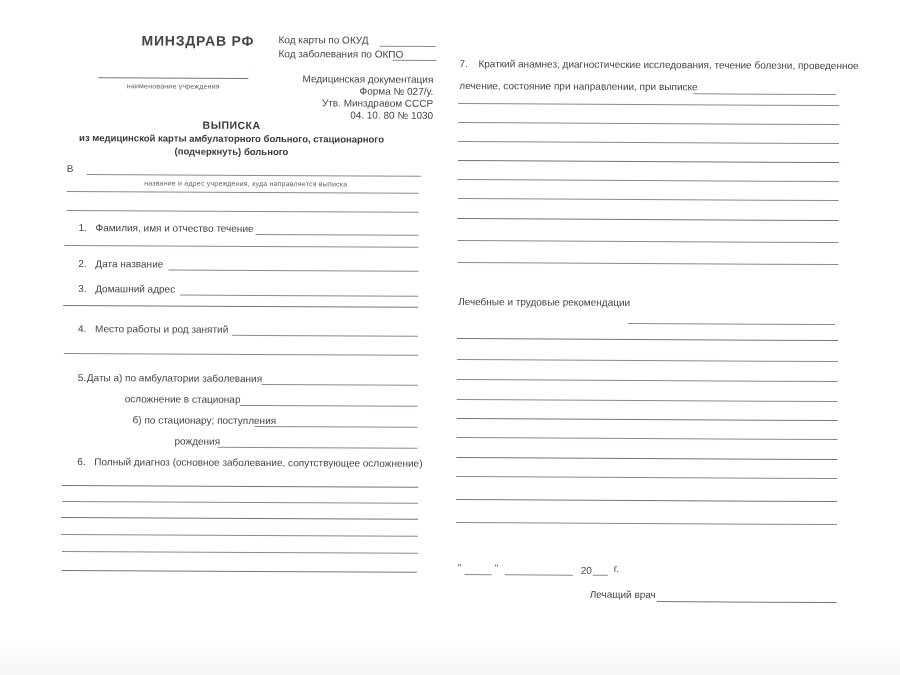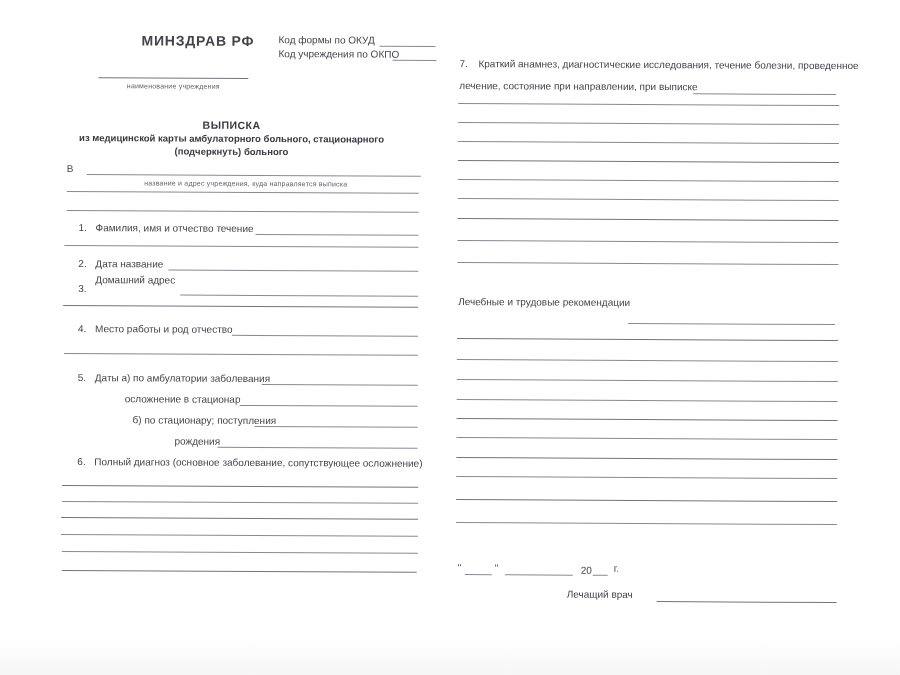--- a/index.html
+++ b/index.html
@@ -29,28 +29,34 @@
     background:linear-gradient(to bottom,rgba(130,128,140,0) 0%,rgba(130,128,140,0.07) 100%);}
 </style>
 </head>
 <body>
 
 <div class="sheet">
   <div class="content">
 
     <div class="t b ministry" style="left:140px;top:36px">МИНЗДРАВ РФ</div>
 
-    <div class="t" style="left:277px;top:35px">Код формы по ОКУД</div>
+    <div class="t" style="left:277px;top:35px">Код карты по ОКУД</div>
     <div class="rule" style="left:378px;top:46px;width:56px"></div>
-    <div class="t" style="left:277px;top:49px">Код учреждения по ОКПО</div>
+    <div class="t" style="left:277px;top:49px">Код заболевания по ОКПО</div>
     <div class="rule" style="left:391px;top:60px;width:44px"></div>
 
     <div class="rule dark" style="left:97px;top:79px;width:150px"></div>
     <div class="caption" style="left:97px;top:84px;width:150px;text-align:center">наименование учреждения</div>
 
+    <div class="docinfo" style="left:250px;top:74px;width:182px">
+      <div>Медицинская документация</div>
+      <div>Форма №  027/у.</div>
+      <div>Утв. Минздравом СССР</div>
+      <div>04. 10. 80  № 1030</div>
+    </div>
 
     <div class="titleblock" style="left:58px;top:120px;width:345px">
       <div class="main">ВЫПИСКА</div>
       <div>из медицинской карты амбулаторного больного, стационарного</div>
       <div>(подчеркнуть) больного</div>
     </div>
 
     <div class="t" style="left:66px;top:165px">В</div>
     <div class="rule" style="left:86px;top:176px;width:334px"></div>
     <div class="caption" style="left:80px;top:181px;width:330px;text-align:center">название и адрес учреждения, куда направляется выписка</div>
@@ -60,31 +66,31 @@
     <div class="t" style="left:78px;top:224px">1.</div>
     <div class="t" style="left:95px;top:224px">Фамилия, имя и отчество течение</div>
     <div class="rule" style="left:255px;top:235px;width:163px"></div>
     <div class="rule" style="left:64px;top:247px;width:354px"></div>
 
     <div class="t" style="left:78px;top:260px">2.</div>
     <div class="t" style="left:95px;top:260px">Дата название</div>
     <div class="rule" style="left:168px;top:271px;width:250px"></div>
 
     <div class="t" style="left:78px;top:285px">3.</div>
-    <div class="t" style="left:95px;top:276px">Домашний адрес</div>
+    <div class="t" style="left:95px;top:285px">Домашний адрес</div>
     <div class="rule" style="left:180px;top:296px;width:238px"></div>
     <div class="rule dark" style="left:63px;top:307px;width:355px"></div>
 
     <div class="t" style="left:78px;top:325px">4.</div>
-    <div class="t" style="left:95px;top:325px">Место работы и род отчество</div>
+    <div class="t" style="left:95px;top:325px">Место работы и род занятий</div>
     <div class="rule" style="left:232px;top:336px;width:186px"></div>
     <div class="rule" style="left:64px;top:355px;width:354px"></div>
 
     <div class="t" style="left:78px;top:374px">5.</div>
-    <div class="t" style="left:95px;top:374px">Даты а) по амбулатории заболевания</div>
+    <div class="t" style="left:87px;top:374px">Даты а) по амбулатории заболевания</div>
     <div class="rule" style="left:262px;top:385px;width:156px"></div>
     <div class="t" style="left:125px;top:395px">осложнение в стационар</div>
     <div class="rule" style="left:240px;top:406px;width:178px"></div>
     <div class="t" style="left:133px;top:416px">б) по стационару; поступления</div>
     <div class="rule" style="left:255px;top:427px;width:163px"></div>
     <div class="t" style="left:175px;top:437px">рождения</div>
     <div class="rule" style="left:218px;top:448px;width:200px"></div>
 
     <div class="t" style="left:78px;top:458px">6.</div>
     <div class="t" style="left:95px;top:458px">Полный диагноз (основное заболевание, сопутствующее осложнение)</div>
@@ -125,18 +131,18 @@
     <div class="rule" style="left:457px;top:522px;width:381px"></div>
 
     <div class="t" style="left:459px;top:562px">"</div>
     <div class="rule" style="left:466px;top:574px;width:27px"></div>
     <div class="t" style="left:496px;top:562px">"</div>
     <div class="rule" style="left:506px;top:574px;width:68px"></div>
     <div class="t" style="left:582px;top:564px">20</div>
     <div class="rule" style="left:594px;top:574px;width:15px"></div>
     <div class="t" style="left:615px;top:562px">г.</div>
 
-    <div class="t" style="left:568px;top:588px">Лечащий врач</div>
+    <div class="t" style="left:591px;top:588px">Лечащий врач</div>
     <div class="rule dark" style="left:658px;top:600px;width:180px"></div>
 
   </div>
   <div class="shadow"></div>
 </div>
 
 </body></html>

